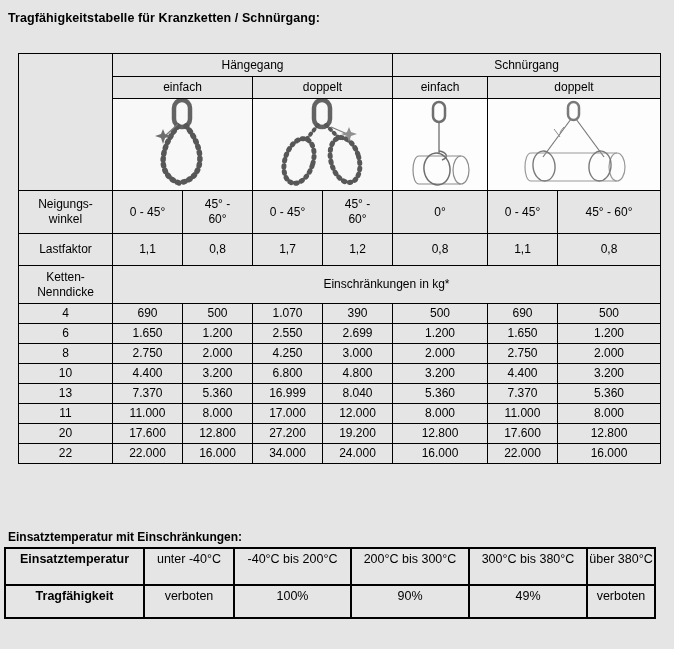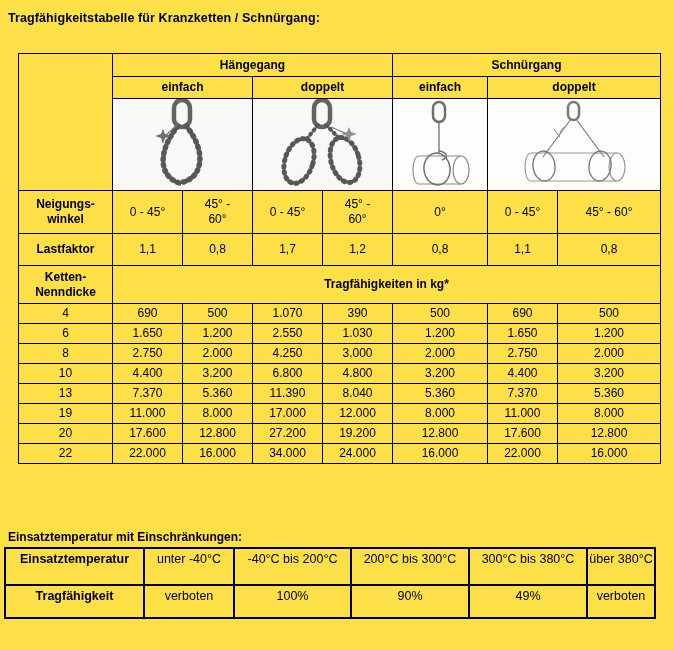--- a/index.html
+++ b/index.html
@@ -1,30 +1,30 @@
 <!DOCTYPE html>
 <html><head>
 <meta charset="utf-8">
 <style>
   * { box-sizing: border-box; }
   html,body { margin:0; padding:0; background:#ffffff; }
   body { width:674px; height:649px; font-family:"Liberation Sans", sans-serif; color:#000; }
-  .page { position:relative; width:674px; height:649px; overflow:hidden; background:#fde047; }
+  .page { position:relative; width:674px; height:649px; overflow:hidden; background:#e5e5e5; }
 
   .title { position:absolute; left:8px; top:11px; font-size:12.5px; font-weight:bold; letter-spacing:0.1px; }
 
   table { border-collapse:collapse; table-layout:fixed; }
 
   
   .main-table { position:absolute; left:18px; top:53px; }
   .main-table th, .main-table td {
     border:1px solid #000; padding:0 1px; text-align:center; vertical-align:middle;
     font-size:12px; line-height:1.25; overflow:hidden;
   }
-  .main-table th { font-weight:bold; }
+  .main-table th { font-weight:normal; }
   .main-table td { font-weight:normal; }
   .r-group  { height:23px; }
   .r-mode   { height:22px;padding-left:11px; }
   .r-img    { height:92px; }
   .r-img td { vertical-align:top; padding:0; }
   .r-angle  { height:43px;padding-left:15px; }
   .r-factor { height:32px; }
   .r-caphead{ height:38px;padding-left:13px; }
   .r-data   { height:20px; }
   .pre { white-space:pre-line; }
@@ -143,38 +143,38 @@
       <td>0,8</td>
       <td>1,7</td>
       <td>1,2</td>
       <td>0,8</td>
       <td>1,1</td>
       <td>0,8</td>
     </tr>
     <tr class="r-caphead">
       <th class="pre">Ketten-
 Nenndicke</th>
-      <th colspan="7">Tragfähigkeiten in kg*</th>
+      <th colspan="7">Einschränkungen in kg*</th>
     </tr>
     <tr class="r-data">
       <td>4</td>
       <td>690</td>
       <td>500</td>
       <td>1.070</td>
       <td>390</td>
       <td>500</td>
       <td>690</td>
       <td>500</td>
     </tr>
     <tr class="r-data">
       <td>6</td>
       <td>1.650</td>
       <td>1.200</td>
       <td>2.550</td>
-      <td>1.030</td>
+      <td>2.699</td>
       <td>1.200</td>
       <td>1.650</td>
       <td>1.200</td>
     </tr>
     <tr class="r-data">
       <td>8</td>
       <td>2.750</td>
       <td>2.000</td>
       <td>4.250</td>
       <td>3.000</td>
@@ -189,28 +189,28 @@
       <td>6.800</td>
       <td>4.800</td>
       <td>3.200</td>
       <td>4.400</td>
       <td>3.200</td>
     </tr>
     <tr class="r-data">
       <td>13</td>
       <td>7.370</td>
       <td>5.360</td>
-      <td>11.390</td>
+      <td>16.999</td>
       <td>8.040</td>
       <td>5.360</td>
       <td>7.370</td>
       <td>5.360</td>
     </tr>
     <tr class="r-data">
-      <td>19</td>
+      <td>11</td>
       <td>11.000</td>
       <td>8.000</td>
       <td>17.000</td>
       <td>12.000</td>
       <td>8.000</td>
       <td>11.000</td>
       <td>8.000</td>
     </tr>
     <tr class="r-data">
       <td>20</td>

